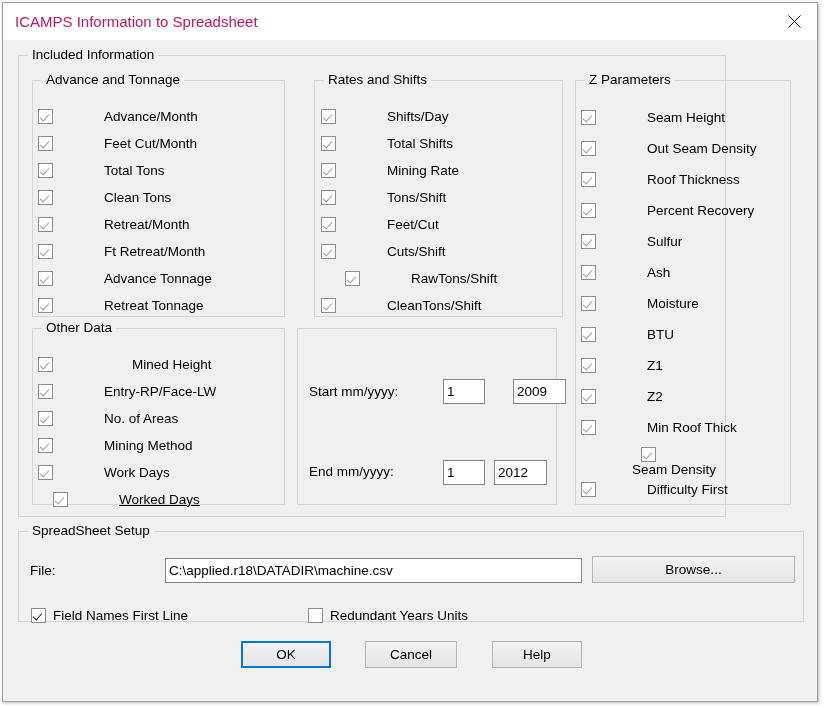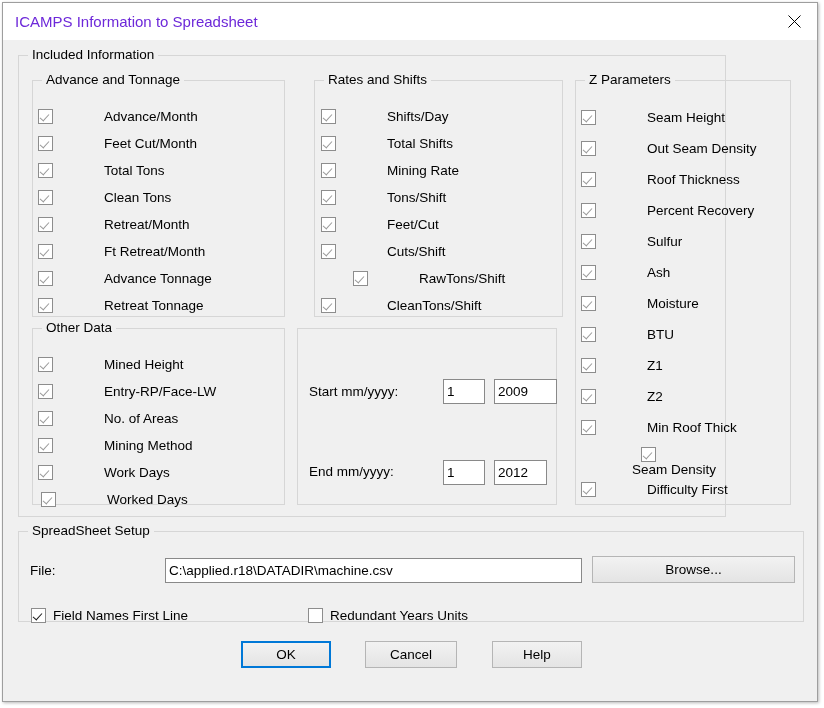--- a/index.html
+++ b/index.html
@@ -36,21 +36,21 @@
     width: 100%;
     height: 37px;
     background: #ffffff;
     box-sizing: border-box;
   }
   .title-text {
     position: absolute;
     left: 12px;
     top: 10px;
     font-size: 15px;
-    color: #6d28d9;
+    color: #be185d;
     white-space: nowrap;
   }
   .close-btn {
     position: absolute;
     right: 0; top: 0;
     width: 46px;
     height: 36px;
     display: flex;
     align-items: center;
     justify-content: center;
@@ -229,21 +229,21 @@
       <span class="cblabel">Tons/Shift</span>
     </div>
     <div class="cbrow gapped" style="left:318px; top:210px;">
       <span class="cbox checked"></span>
       <span class="cblabel">Feet/Cut</span>
     </div>
     <div class="cbrow gapped" style="left:318px; top:237px;">
       <span class="cbox checked"></span>
       <span class="cblabel">Cuts/Shift</span>
     </div>
-    <div class="cbrow gapped" style="left:326px; top:264px;padding-left:24px;">
+    <div class="cbrow gapped" style="left:318px; top:264px;padding-left:24px;">
       <span class="cbox checked"></span>
       <span class="cblabel">RawTons/Shift</span>
     </div>
     <div class="cbrow gapped" style="left:318px; top:291px;">
       <span class="cbox checked"></span>
       <span class="cblabel">CleanTons/Shift</span>
     </div>
 
     <div class="group" style="left:572px; top:77px; width:216px; height:425px;">
       <div class="group-title">Z Parameters</div>
@@ -297,49 +297,49 @@
       <span class="cblabel">Seam Density</span>
     </div>
     <div class="cbrow gapped" style="left:578px; top:475px;">
       <span class="cbox checked"></span>
       <span class="cblabel">Difficulty First</span>
     </div>
 
     <div class="group" style="left:29px; top:325px; width:253px; height:177px;">
       <div class="group-title">Other Data</div>
     </div>
-    <div class="cbrow gapped" style="left:35px; top:350px;">
+    <div class="cbrow gapped" style="left:35px; top:350px;gap:28px;">
       <span class="cbox checked"></span>
       <span class="cblabel">Mined Height</span>
     </div>
     <div class="cbrow gapped" style="left:35px; top:377px;">
       <span class="cbox checked"></span>
       <span class="cblabel">Entry-RP/Face-LW</span>
     </div>
     <div class="cbrow gapped" style="left:35px; top:404px;">
       <span class="cbox checked"></span>
       <span class="cblabel">No. of Areas</span>
     </div>
     <div class="cbrow gapped" style="left:35px; top:431px;">
       <span class="cbox checked"></span>
       <span class="cblabel">Mining Method</span>
     </div>
     <div class="cbrow gapped" style="left:35px; top:458px;">
       <span class="cbox checked"></span>
       <span class="cblabel">Work Days</span>
     </div>
-    <div class="cbrow gapped" style="left:38px; top:485px;">
+    <div class="cbrow gapped" style="left:50px; top:485px;text-decoration:underline;">
       <span class="cbox checked"></span>
       <span class="cblabel">Worked Days</span>
     </div>
 
     <div class="group" style="left:294px; top:325px; width:260px; height:177px;"></div>
     <div class="flabel" style="left:306px; top:381px;">Start mm/yyyy:</div>
     <input class="tinput" style="left: 440px; top: 376px; width: 42px; height: 25px;" value="1">
-    <input class="tinput" style="left: 491px; top: 376px; width: 63px; height: 25px;" value="2009">
+    <input class="tinput" style="left: 510px; top: 376px; width: 53px; height: 25px;" value="2009">
     <div class="flabel" style="left:306px; top:461px;">End mm/yyyy:</div>
     <input class="tinput" style="left: 440px; top: 457px; width: 42px; height: 25px;" value="1">
     <input class="tinput" style="left: 491px; top: 457px; width: 53px; height: 25px;" value="2012">
 
     <div class="group" style="left:15px; top:528px; width:786px; height:91px;">
       <div class="group-title">SpreadSheet Setup</div>
     </div>
     <div class="flabel" style="left:27px; top:560px;">File:</div>
     <input class="tinput" style="left: 162px; top: 555px; width: 417px; height: 25px;" value="C:\applied.r18\DATADIR\machine.csv">
     <div class="btn" style="left:589px; top:553px; width:203px; height:27px;">

